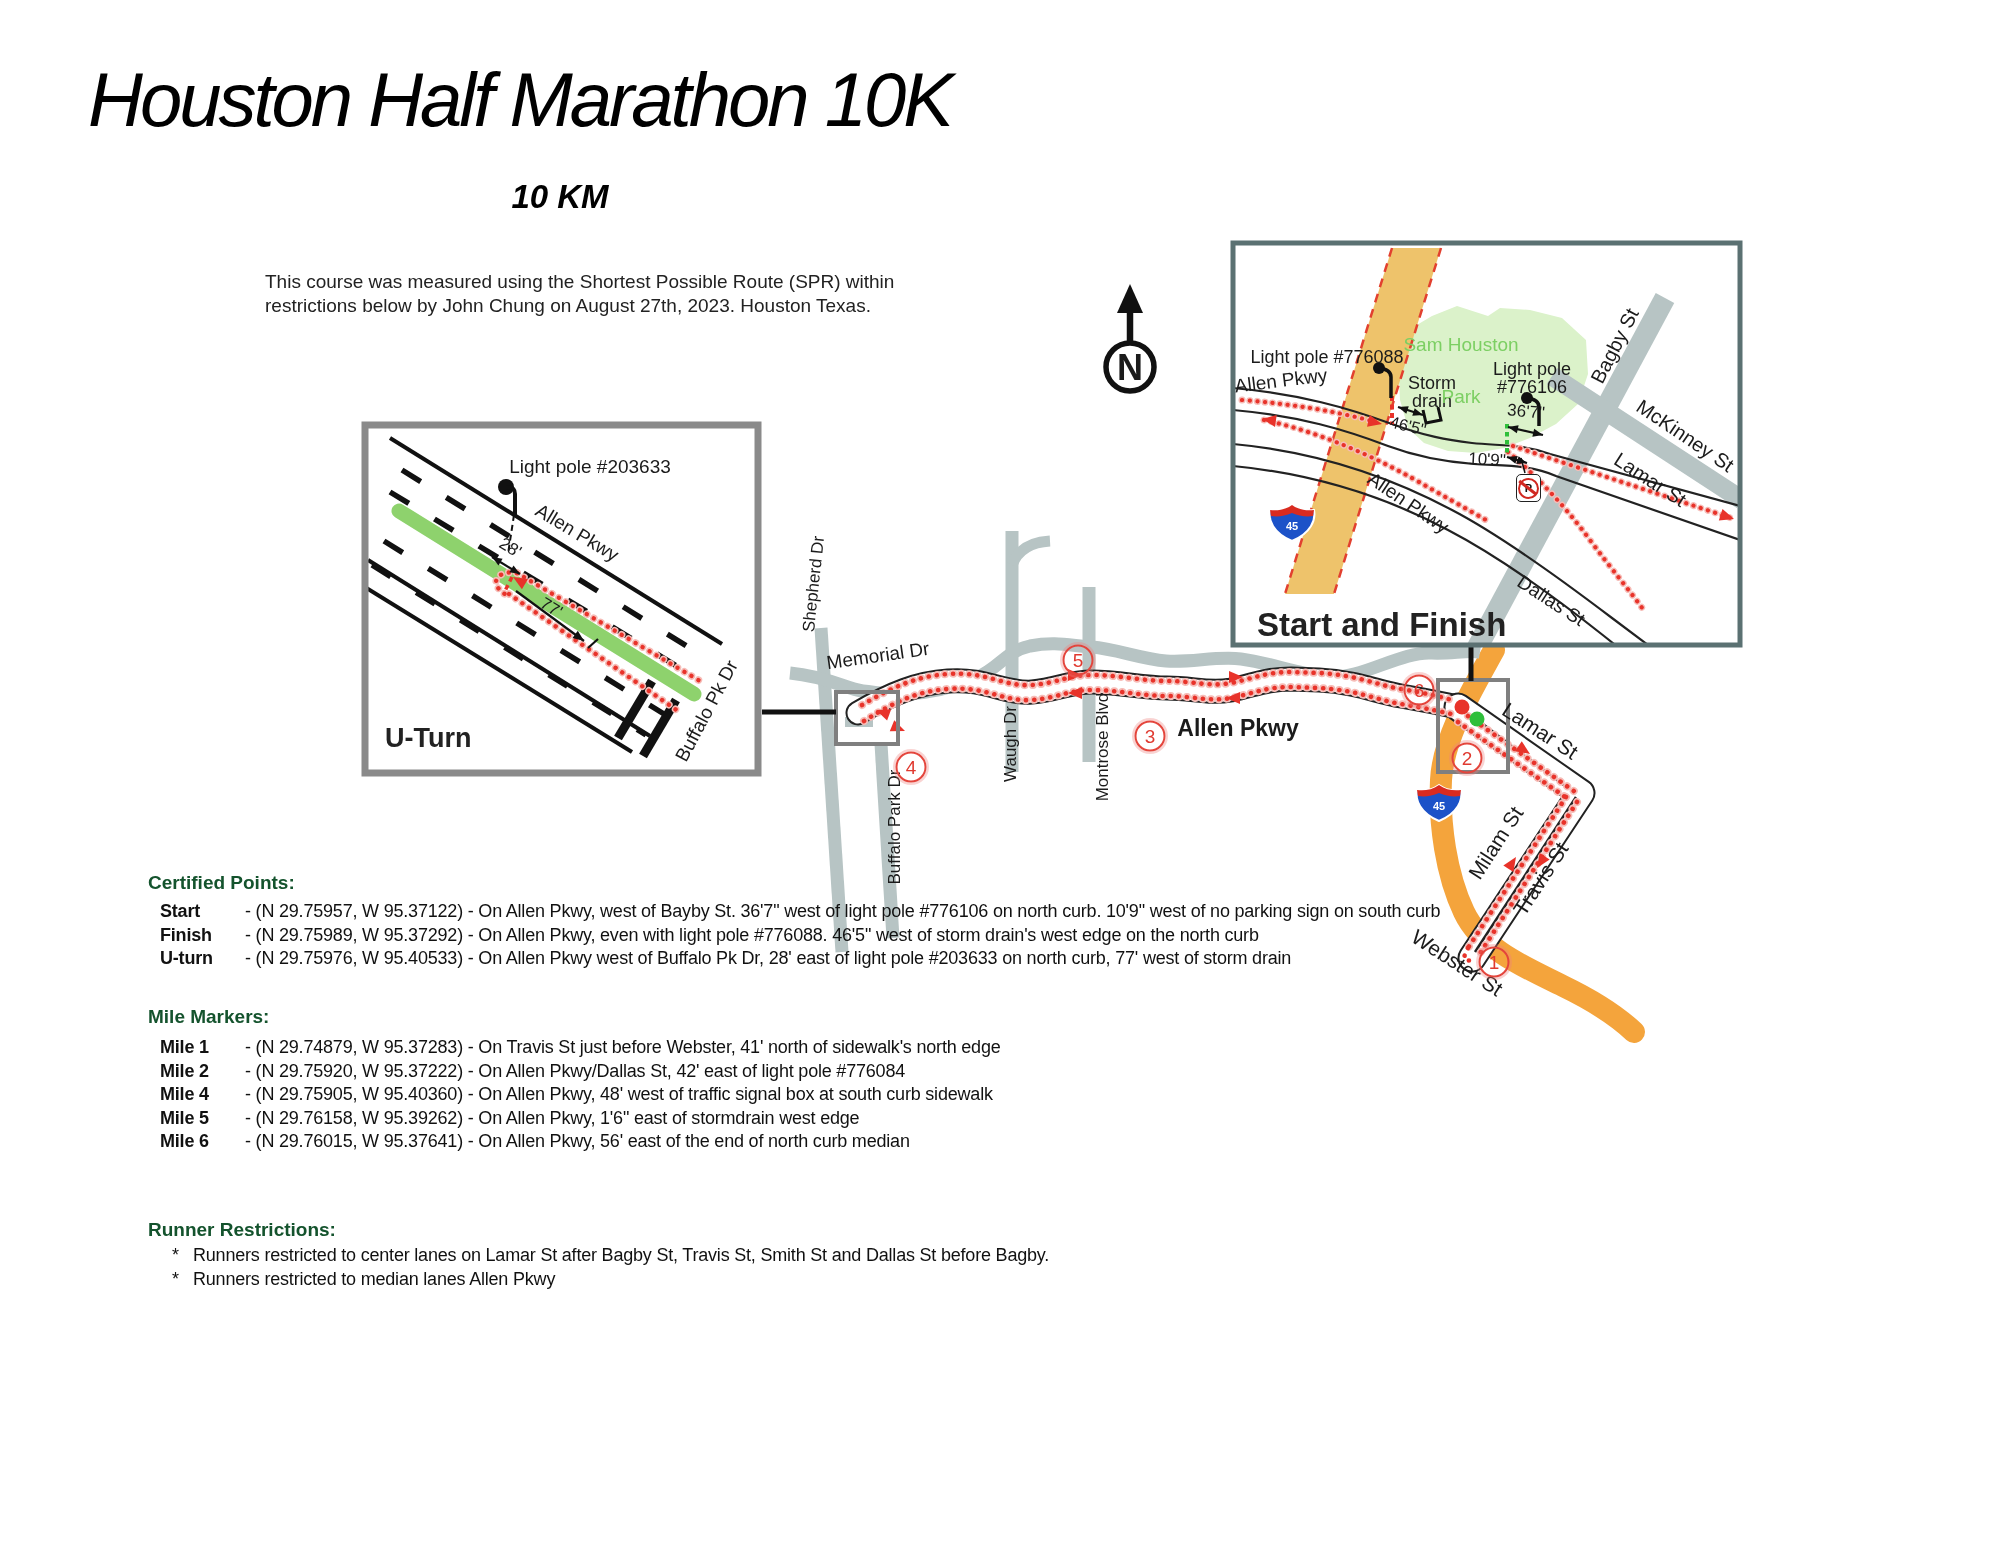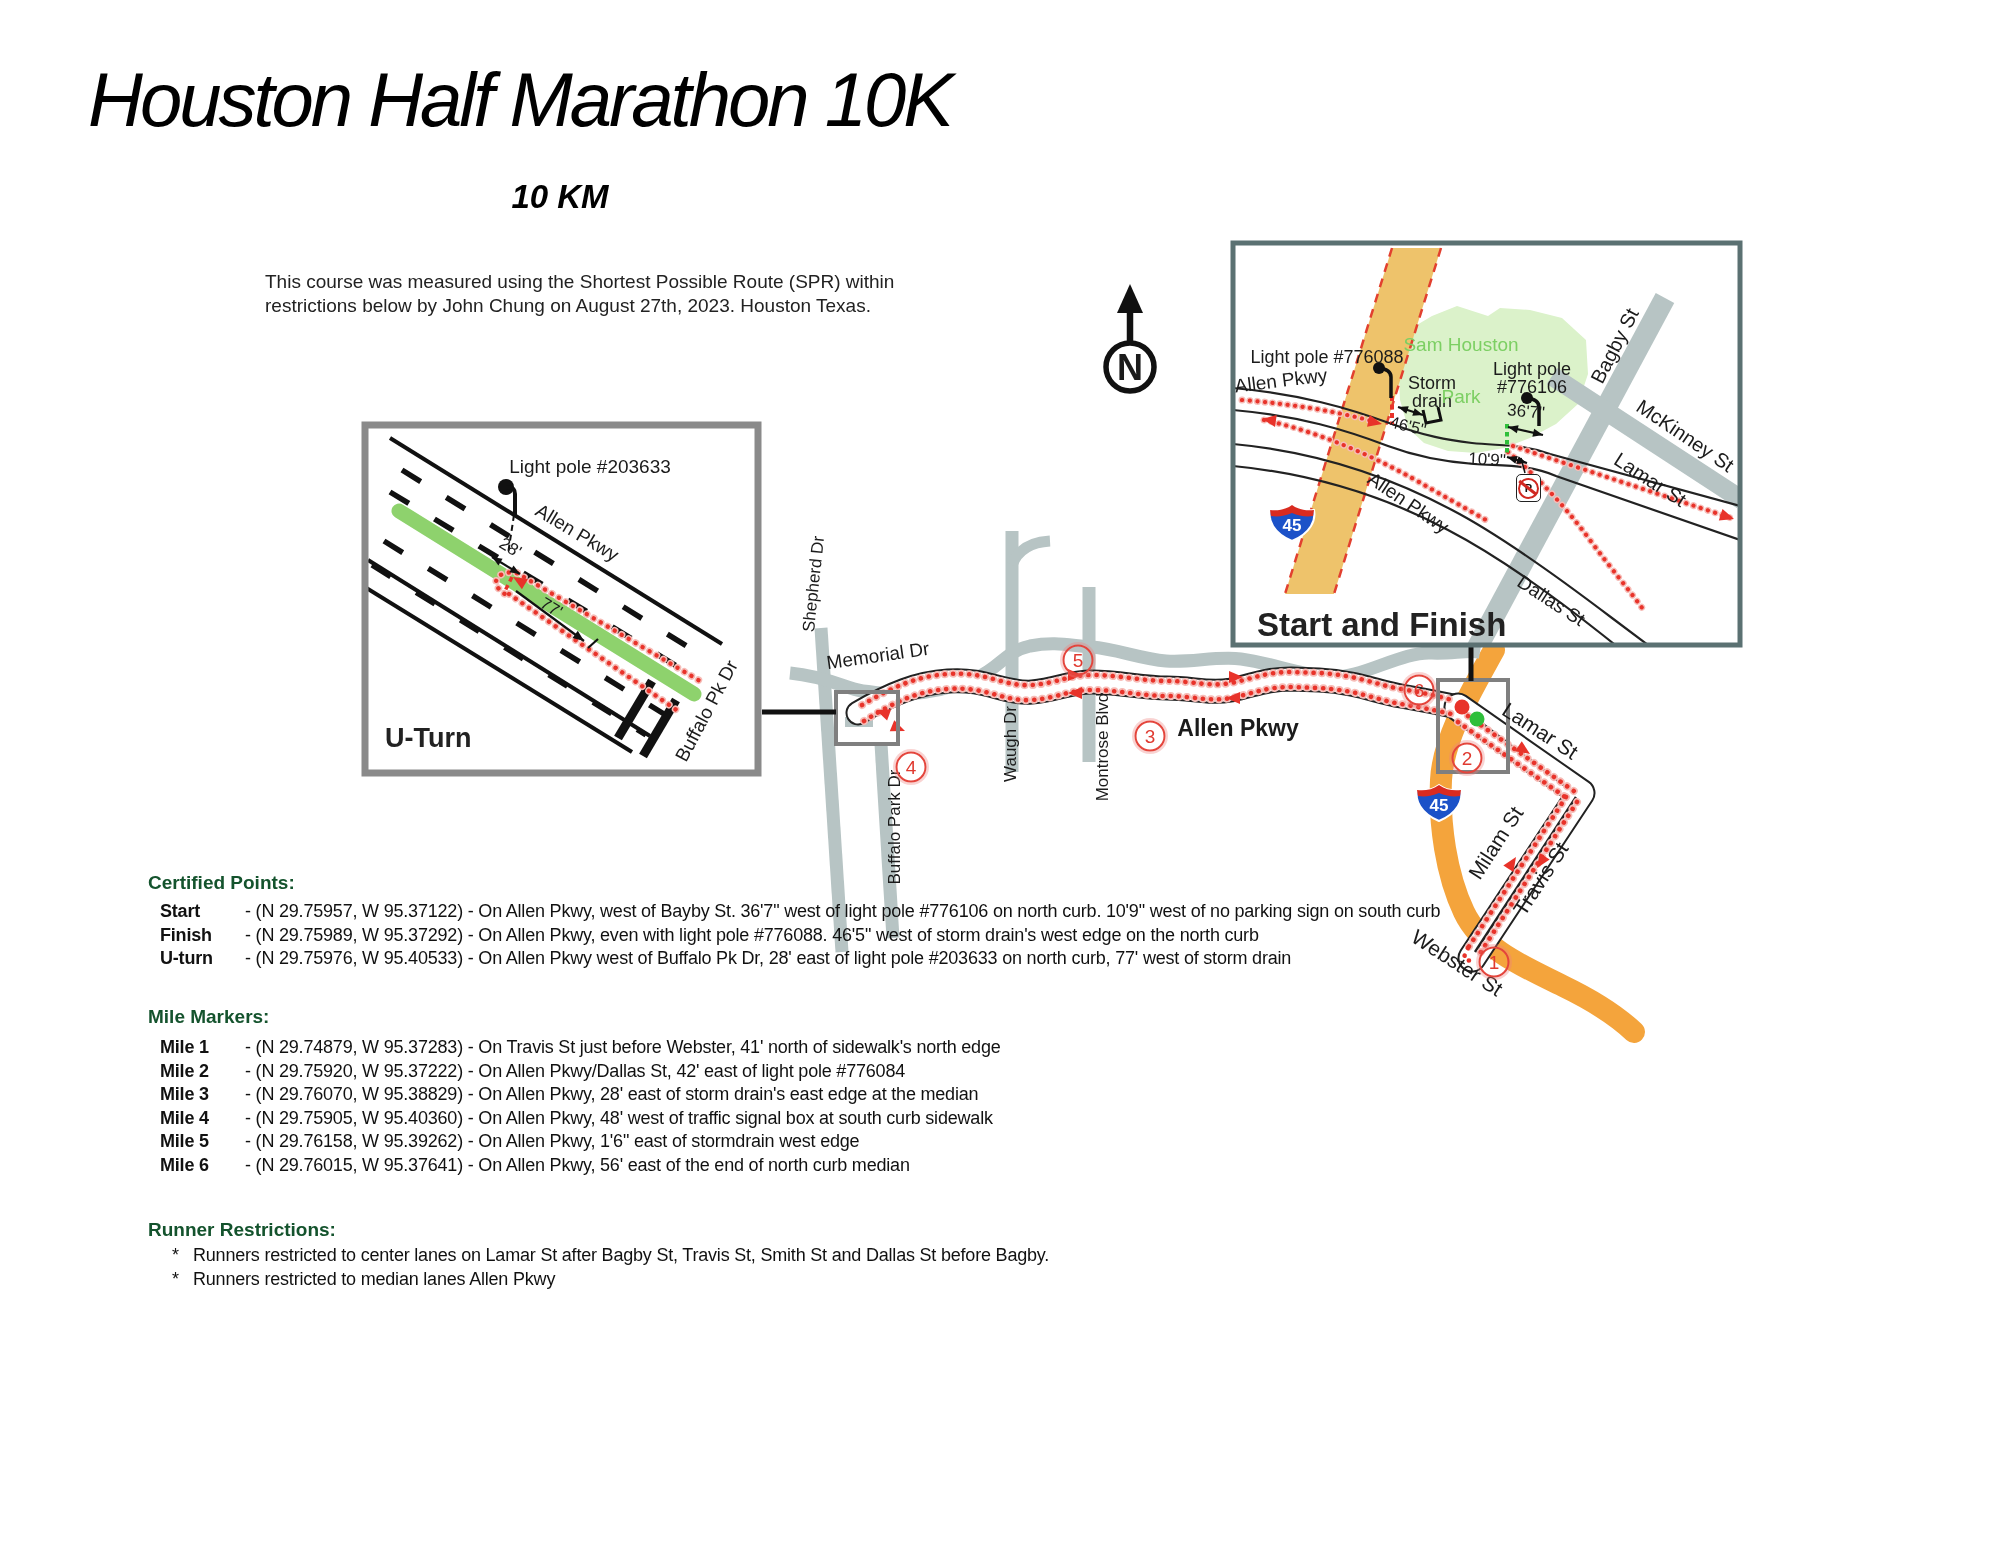--- a/index.html
+++ b/index.html
@@ -16,21 +16,21 @@
   .nletter{font-size:36px;font-weight:bold;}
   .maplbl{font-size:19px;}
   .maplbl-sm{font-size:17px;}
   .allenbold{font-size:23px;font-weight:bold;}
   .insettitle{font-size:33px;font-weight:bold;color:#222;}
   .uttitle{font-size:27px;font-weight:bold;color:#222;}
   .parklbl{color:#7ccf63;font-size:19px;text-align:center;line-height:19px;}
   .mile{position:absolute;width:27px;height:27px;border:2.5px solid #e4453c;border-radius:50%;
         color:#e03a30;font-size:19px;display:flex;align-items:center;justify-content:center;
         box-shadow:0 0 0 2.5px rgba(238,130,125,.35);transform:translate(-50%,-50%);background:rgba(255,255,255,.0);}
-  .shield45{position:absolute;transform:translate(-50%,-50%);color:#fff;font-size:17px;font-weight:bold;}
+  .shield45{position:absolute;transform:translate(-50%,-50%);color:#fff;font-size:11px;font-weight:bold;}
   .npsign{position:absolute;left:1516px;top:474px;width:23px;height:26px;border:1.5px solid #222;
           border-radius:5px;background:#fff;display:flex;align-items:center;justify-content:center;}
   .npc{position:relative;width:17px;height:17px;border:2.5px solid #d02820;border-radius:50%;
        display:flex;align-items:center;justify-content:center;font-size:11px;font-weight:bold;color:#111;}
   .npslash{position:absolute;left:-3px;top:6px;width:21px;height:3px;background:#d02820;transform:rotate(38deg);}
   .sec-h{position:absolute;font-size:19px;font-weight:bold;color:#14532d;}
   .rows{position:absolute;font-size:18px;letter-spacing:-0.2px;color:#111;}
   .row{height:23.5px;white-space:nowrap;}
   .rl{display:inline-block;width:85px;font-weight:bold;}
   .rb{display:inline-block;width:21px;}
@@ -313,21 +313,20 @@
 <div class="rows" style="left:160px;top:901px;">
   <div class="row"><span class="rl">Start</span><span>- (N 29.75957, W 95.37122) - On Allen Pkwy, west of Bayby St. 36'7" west of light pole #776106 on north curb. 10'9" west of no parking sign on south curb</span></div>
   <div class="row"><span class="rl">Finish</span><span>- (N 29.75989, W 95.37292) - On Allen Pkwy, even with light pole #776088. 46'5" west of storm drain's west edge on the north curb</span></div>
   <div class="row"><span class="rl">U-turn</span><span>- (N 29.75976, W 95.40533) - On Allen Pkwy west of Buffalo Pk Dr, 28' east of light pole #203633 on north curb, 77' west of storm drain</span></div>
 </div>
 
 <div class="sec-h" style="left:148px;top:1006px;">Mile Markers:</div>
 <div class="rows" style="left:160px;top:1036px;line-height:23.8px;">
   <div class="row"><span class="rl">Mile 1</span><span>- (N 29.74879, W 95.37283) - On Travis St just before Webster, 41' north of sidewalk's north edge</span></div>
   <div class="row"><span class="rl">Mile 2</span><span>- (N 29.75920, W 95.37222) - On Allen Pkwy/Dallas St, 42' east of light pole #776084</span></div>
-  <div class="row"><span class="rl">Mile 3</span><span>- (N 29.76070, W 95.38829) - On Allen Pkwy, 28' east of storm drain's east edge at the median</span></div>
   <div class="row"><span class="rl">Mile 4</span><span>- (N 29.75905, W 95.40360) - On Allen Pkwy, 48' west of traffic signal box at south curb sidewalk</span></div>
   <div class="row"><span class="rl">Mile 5</span><span>- (N 29.76158, W 95.39262) - On Allen Pkwy, 1'6" east of stormdrain west edge</span></div>
   <div class="row"><span class="rl">Mile 6</span><span>- (N 29.76015, W 95.37641) - On Allen Pkwy, 56' east of the end of north curb median</span></div>
 </div>
 
 <div class="sec-h" style="left:148px;top:1219px;">Runner Restrictions:</div>
 <div class="rows" style="left:172px;top:1244px;line-height:23.6px;">
   <div class="row"><span class="rb">*</span><span>Runners restricted to center lanes on Lamar St after Bagby St, Travis St, Smith St and Dallas St before Bagby.</span></div>
   <div class="row"><span class="rb">*</span><span>Runners restricted to median lanes Allen Pkwy</span></div>
 </div>

